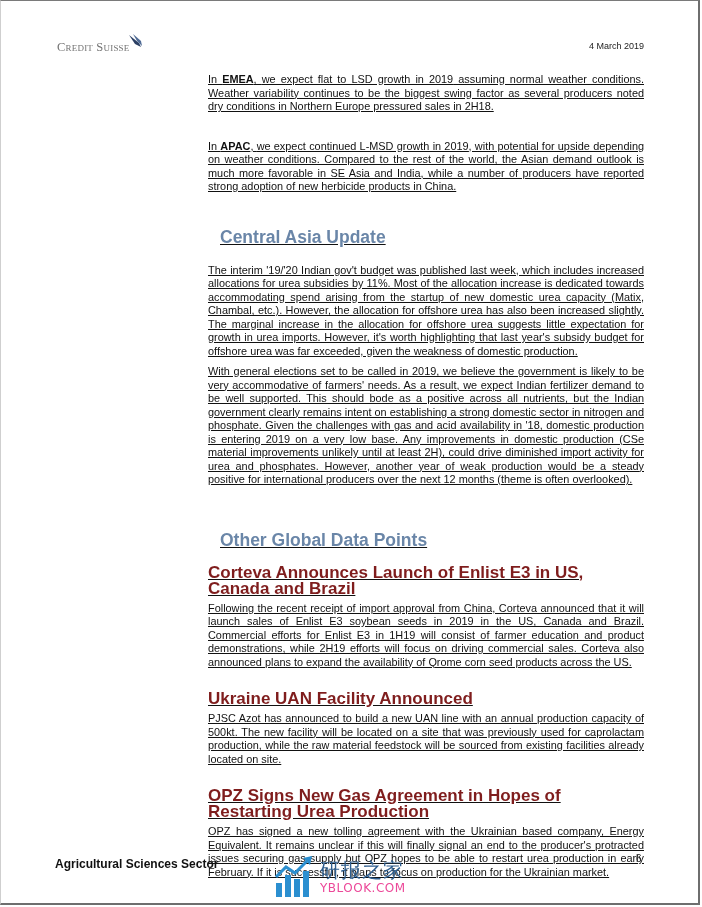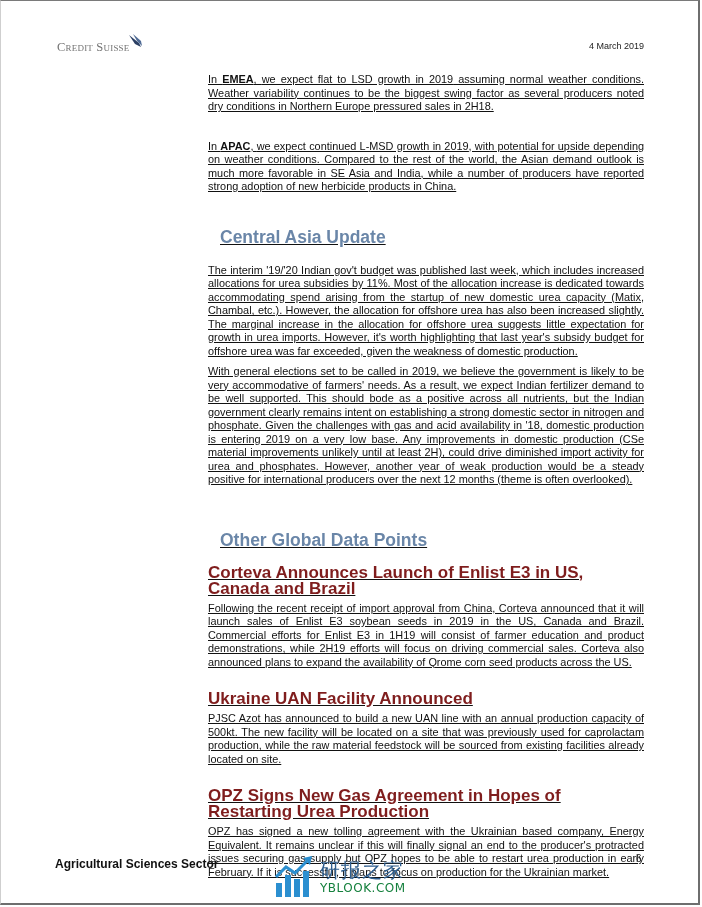--- a/index.html
+++ b/index.html
@@ -42,21 +42,21 @@
       position: absolute; left: 55px; top: 857px; font-size: 12px; font-weight: bold; color: #111;
     }
     .page-num {
       position: absolute; left: 636px; top: 853px; font-size: 10px; color: #222;
     }
     .watermark {
       position: absolute; left: 274px; top: 855px; display: flex; align-items: center;
     }
     .wm-text { margin-left: 6px; display: flex; flex-direction: column; }
     .wm-cn { font-family: "DejaVu Sans", sans-serif; font-size: 20px; color: #2d5d8e; line-height: 22px; letter-spacing: 1px; }
-    .wm-en { font-family: "DejaVu Sans", sans-serif; font-size: 12px; color: #15803d; line-height: 14px; letter-spacing: 0.5px; }
+    .wm-en { font-family: "DejaVu Sans", sans-serif; font-size: 12px; color: #ec4899; line-height: 14px; letter-spacing: 0.5px; }
   </style>
 </head>
 <body>
 
 <div class="frame"></div>
 
 <div class="logo">
   <span class="logo-text">Credit Suisse</span>
   <svg class="logo-sail" viewBox="0 0 16 16">
     <path d="M2 2 L12 10 L14 14 L8 11 Z" fill="#2b3f63"></path>

